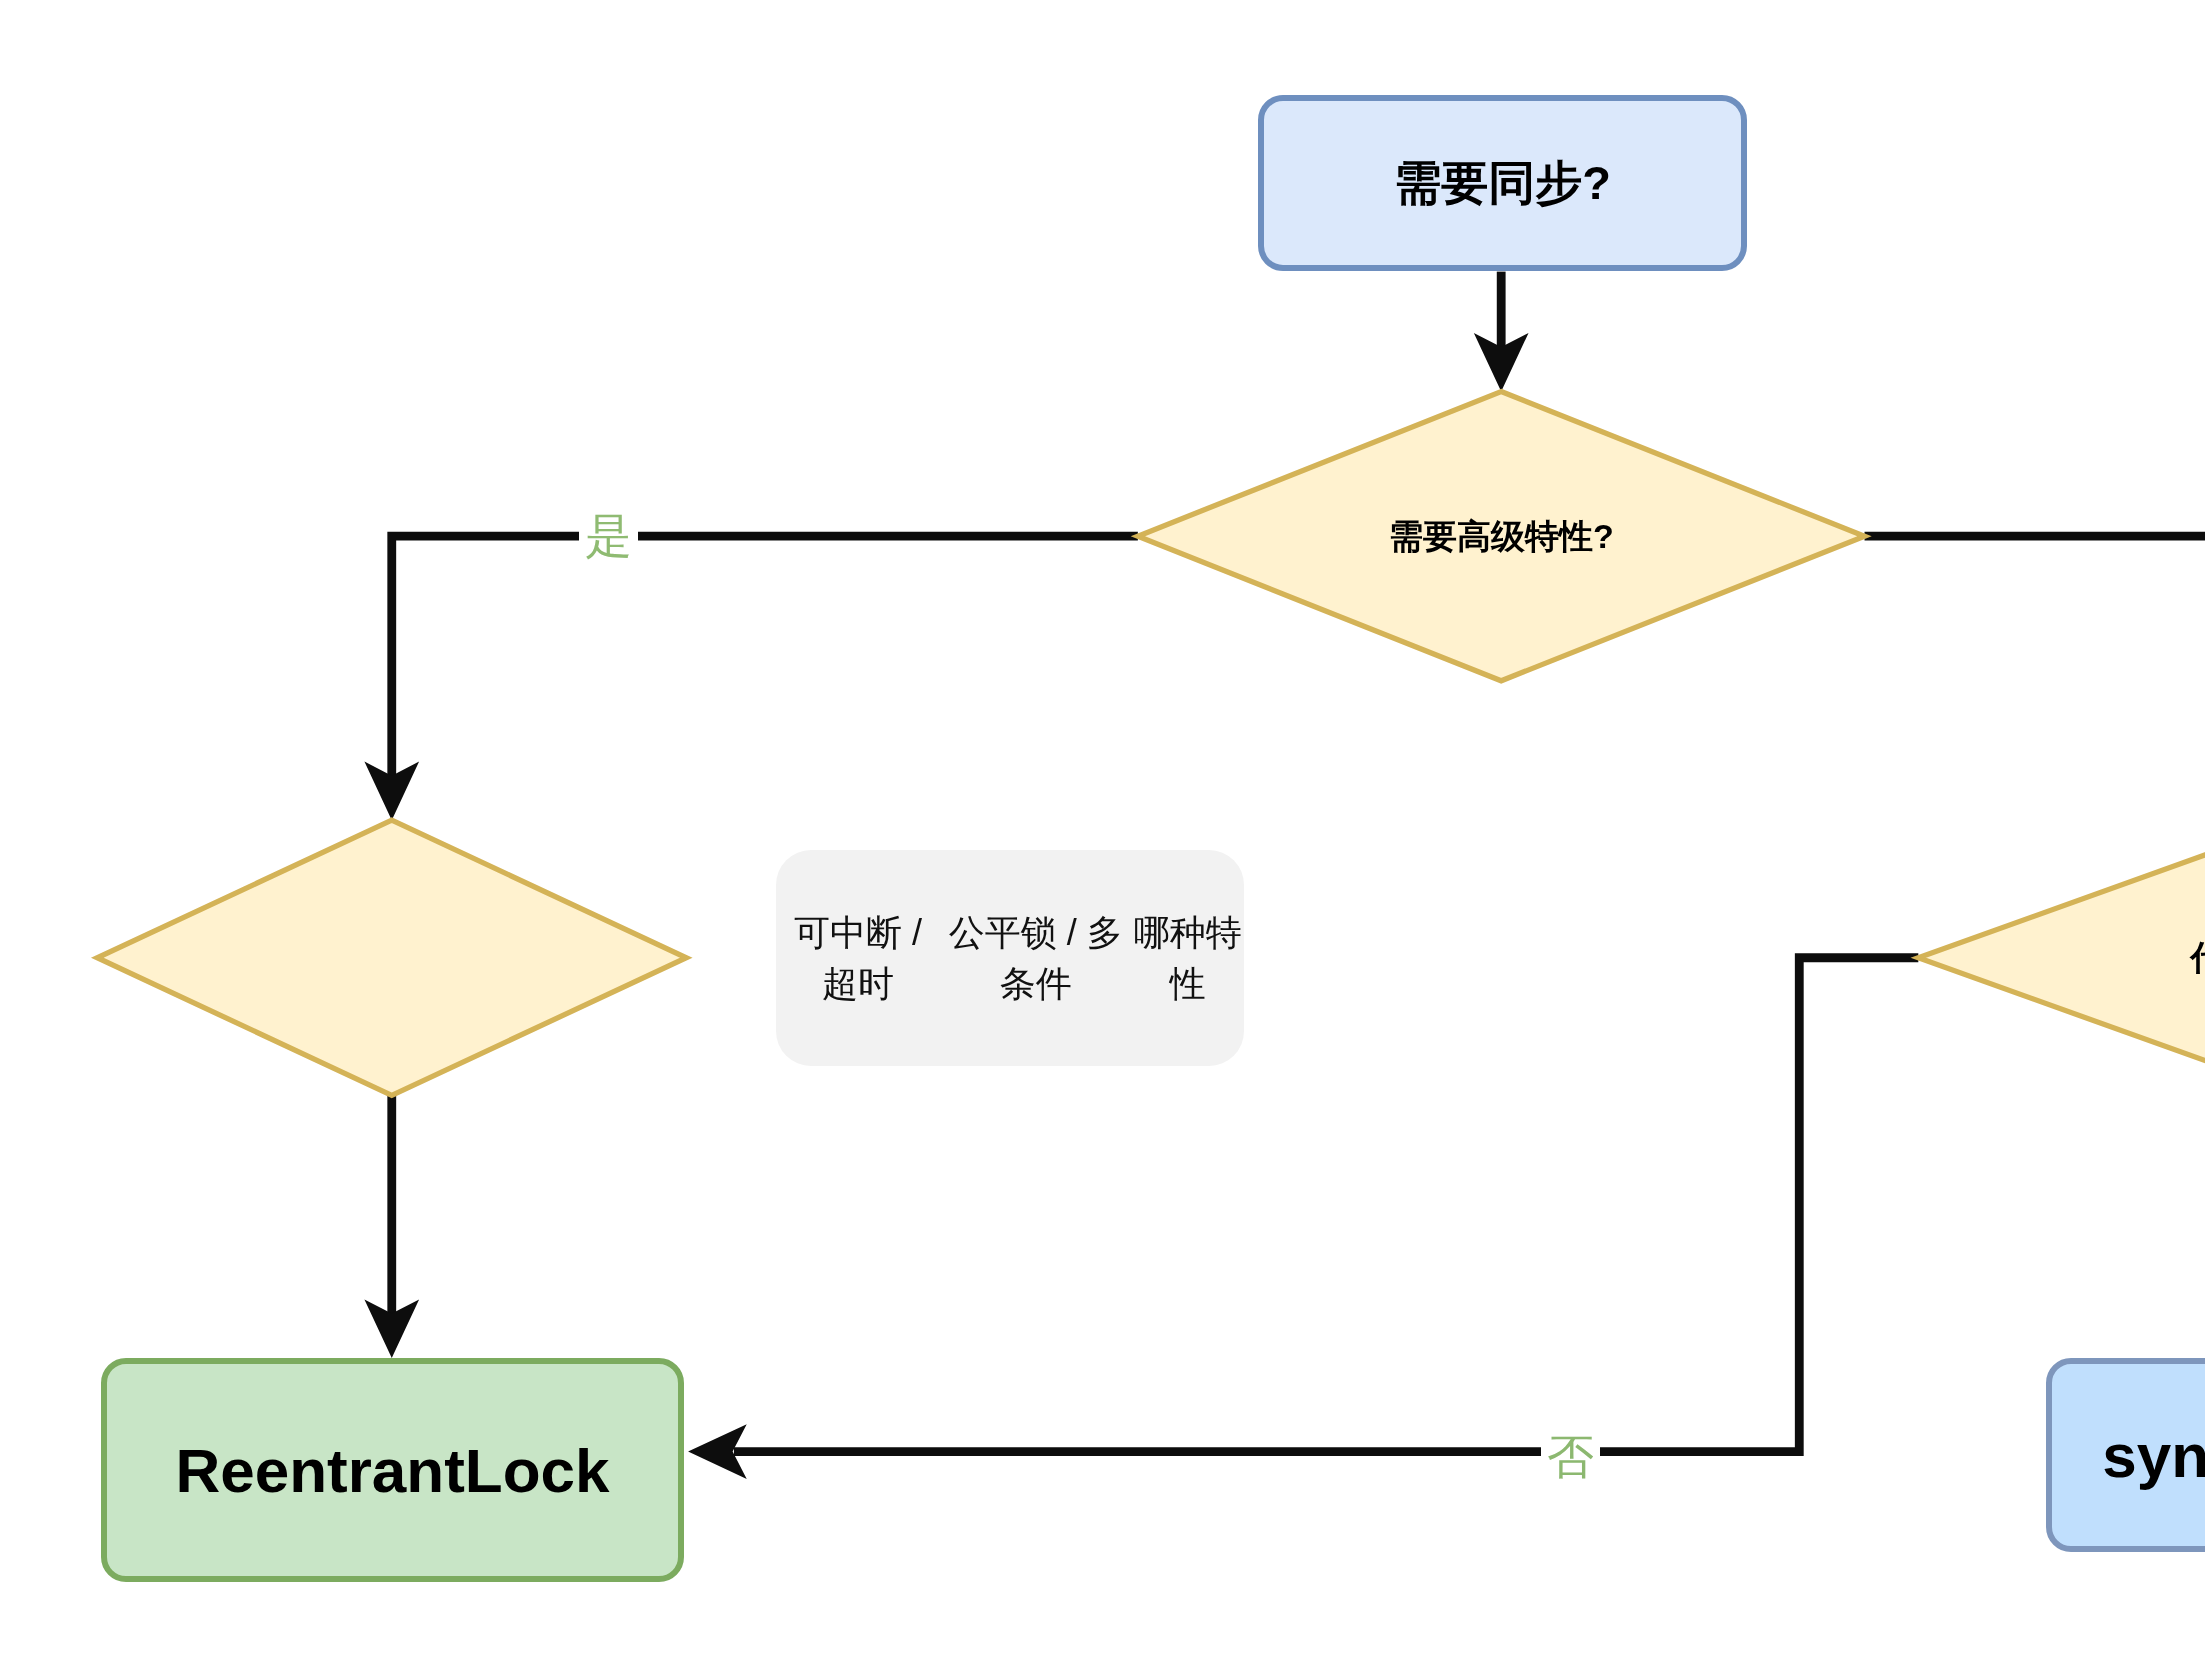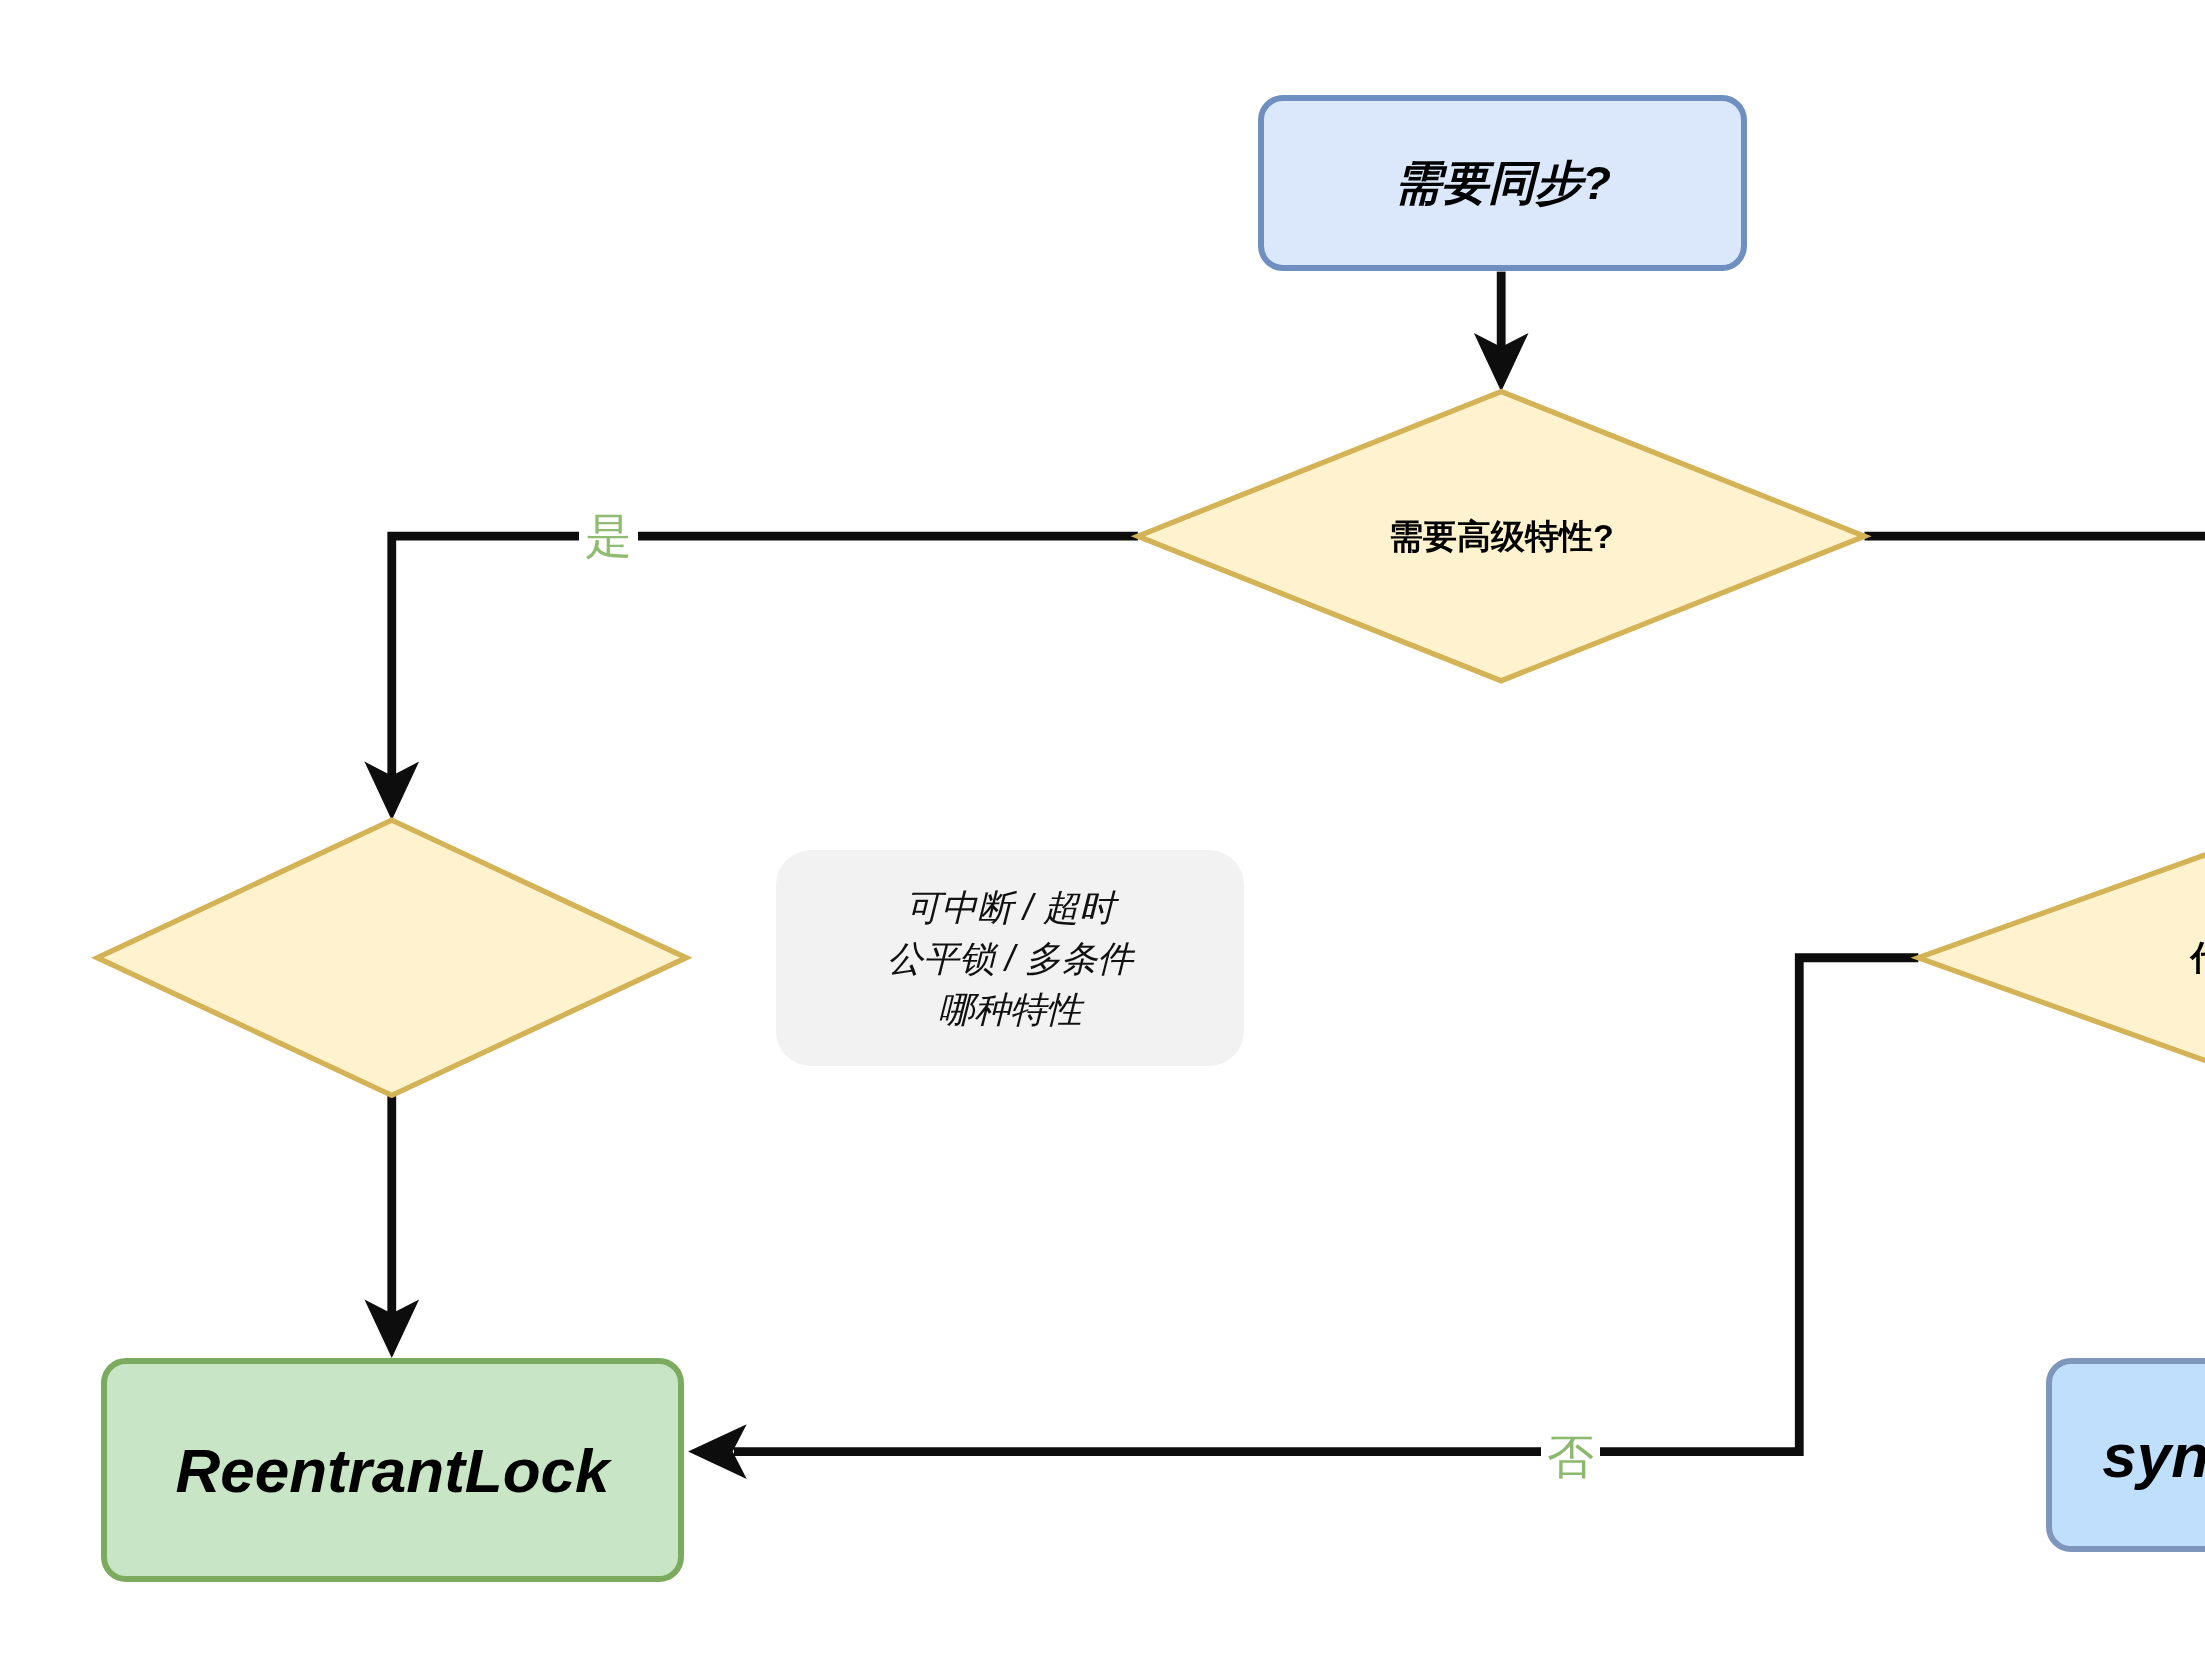--- a/index.html
+++ b/index.html
@@ -35,21 +35,20 @@
     stroke-width: 12;
   }
   .node {
     position: absolute;
     box-sizing: border-box;
     display: flex;
     align-items: center;
     justify-content: center;
     text-align: center;
     color: #000000;
-    font-style: italic;
   }
   .rounded-box {
     border-radius: 25px;
   }
   #node-start {
     left: 1258px; top: 95px; width: 489px; height: 176px;
     background: #dbe8fb;
     border: 6.2px solid #6e8fbf;
     font-weight: bold; font-size: 47px;
   }
@@ -66,21 +65,20 @@
     font-weight: bold; font-size: 62px;
   }
   #node-note {
     left: 776px; top: 850px; width: 468px; height: 216px;
     background: #f2f2f2;
     border-radius: 35px;
     font-size: 36px;
     line-height: 51px;
     color: #111111;
     font-weight: normal;
-    flex-direction: column;
   }
   .diamond-label {
     position: absolute;
     display: flex;
     align-items: center;
     justify-content: center;
     text-align: center;
     font-weight: bold;
     font-size: 34px;
     color: #000000;

